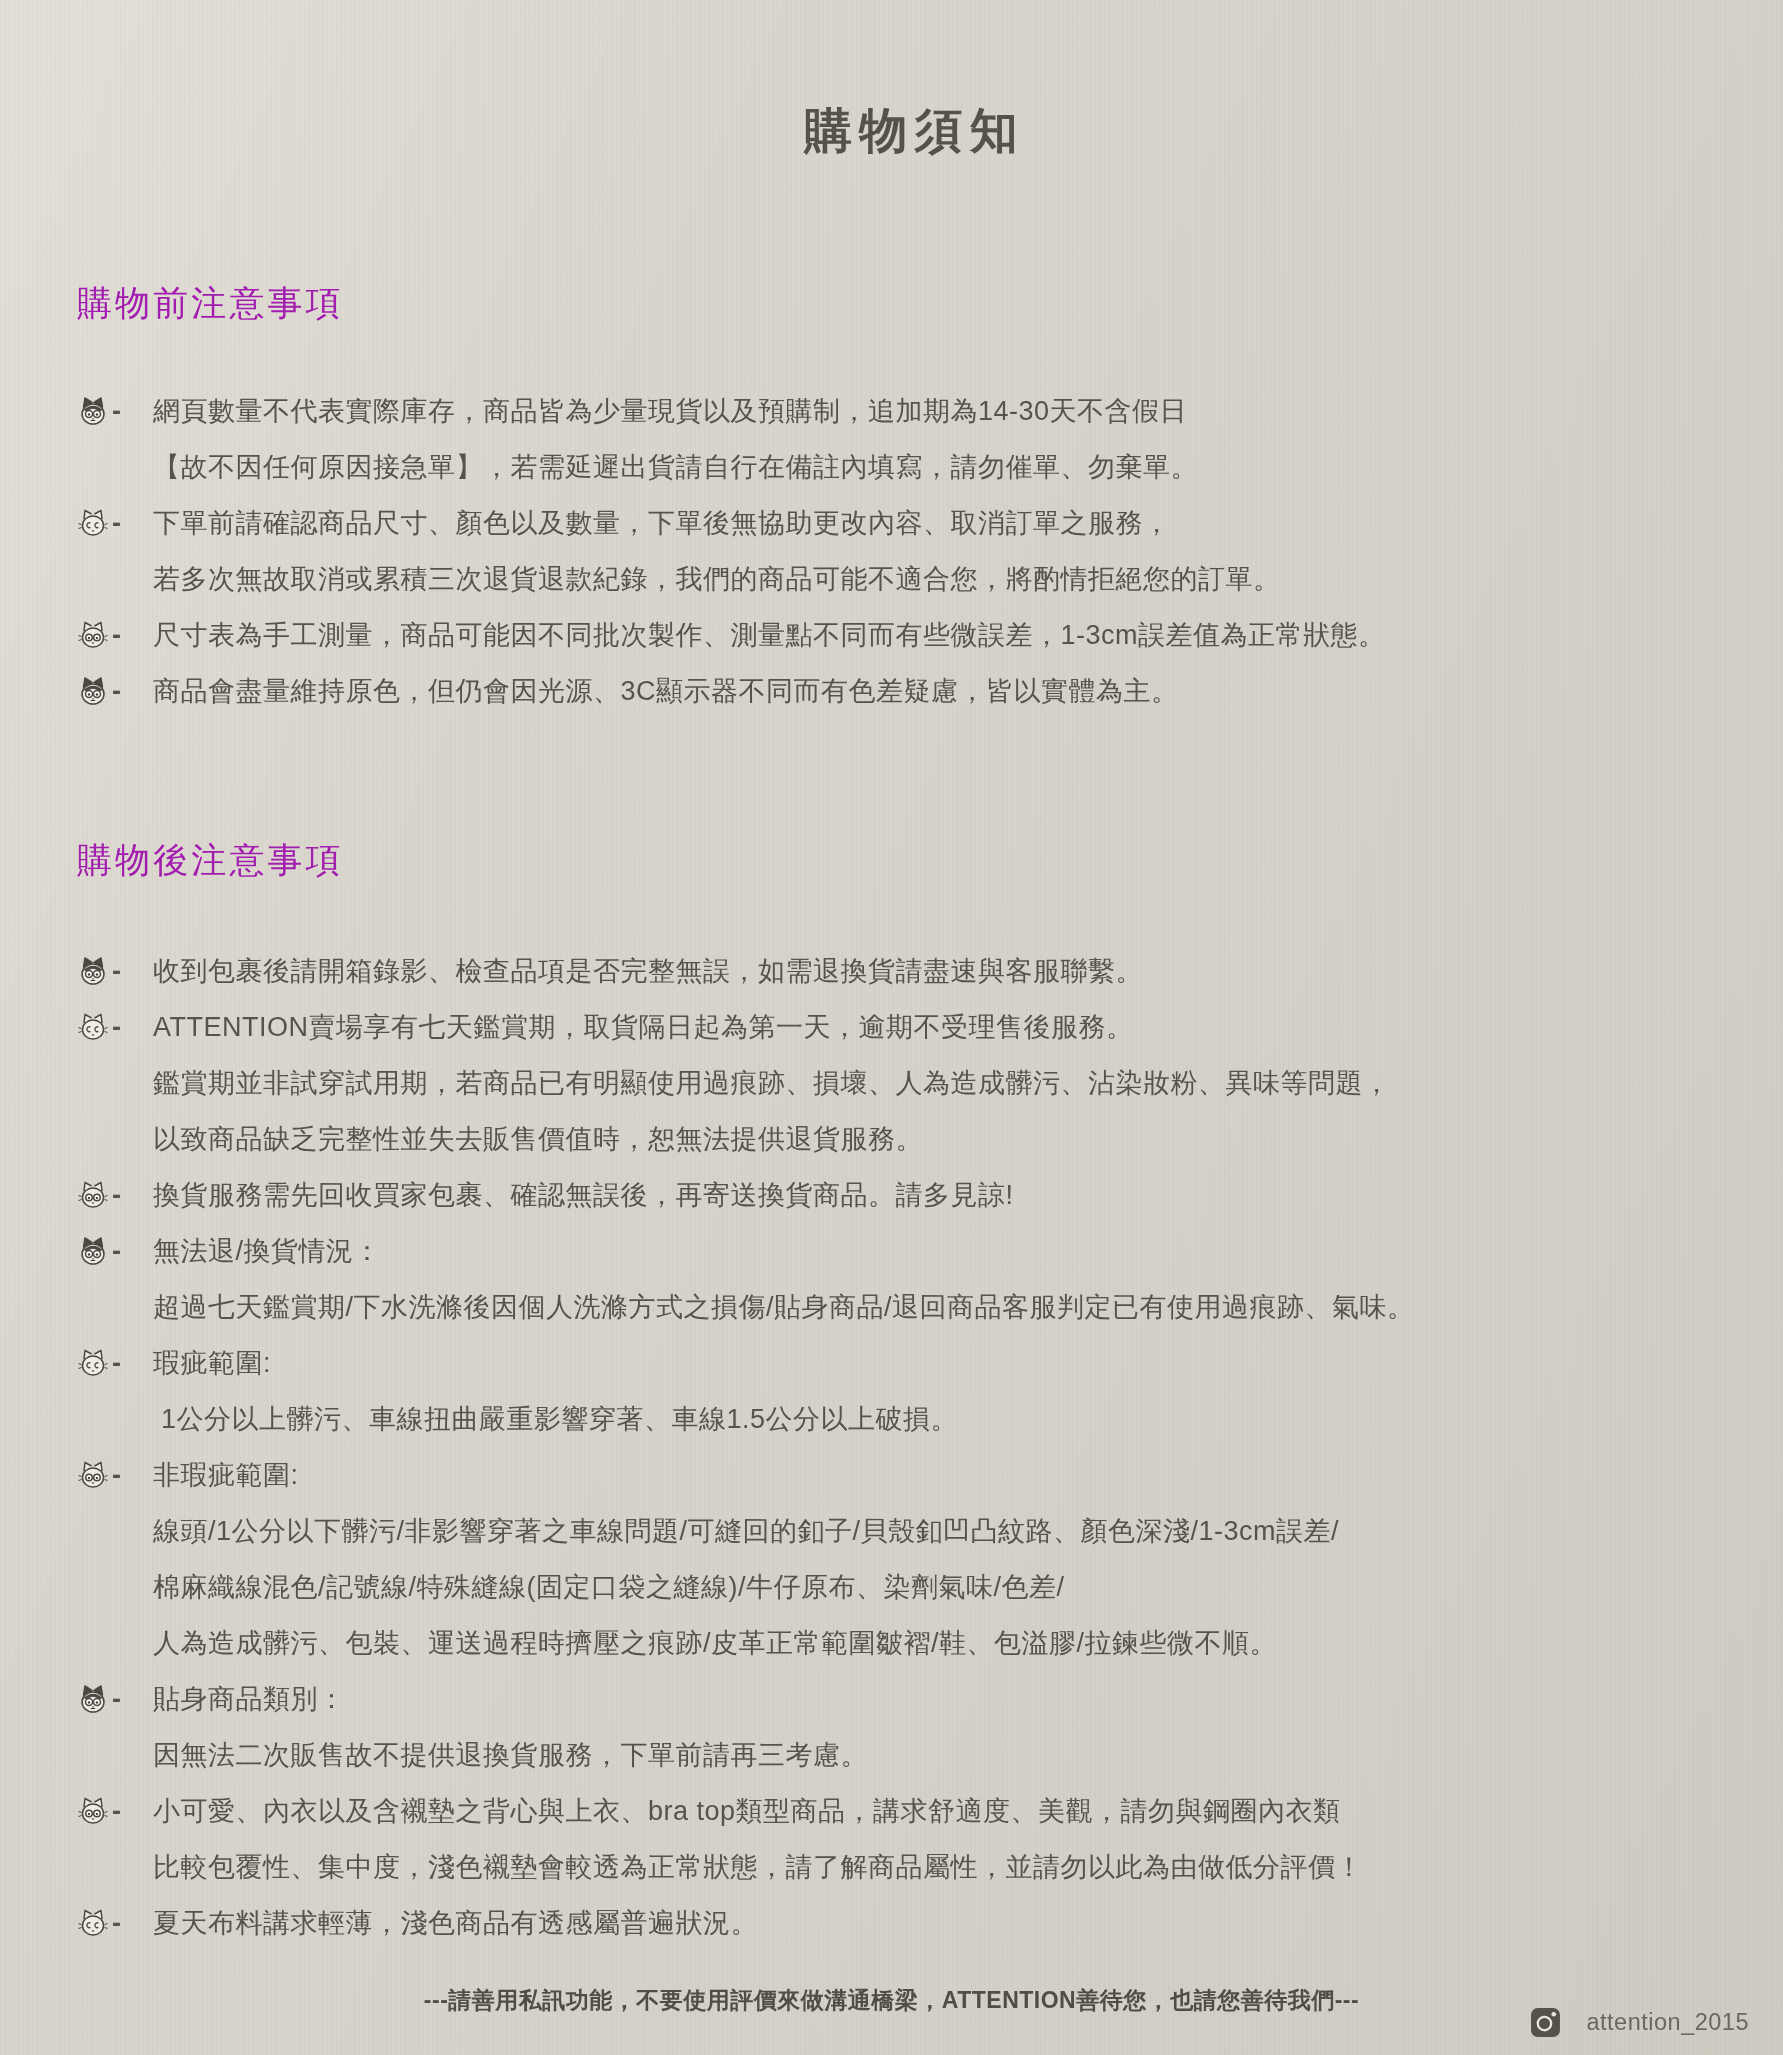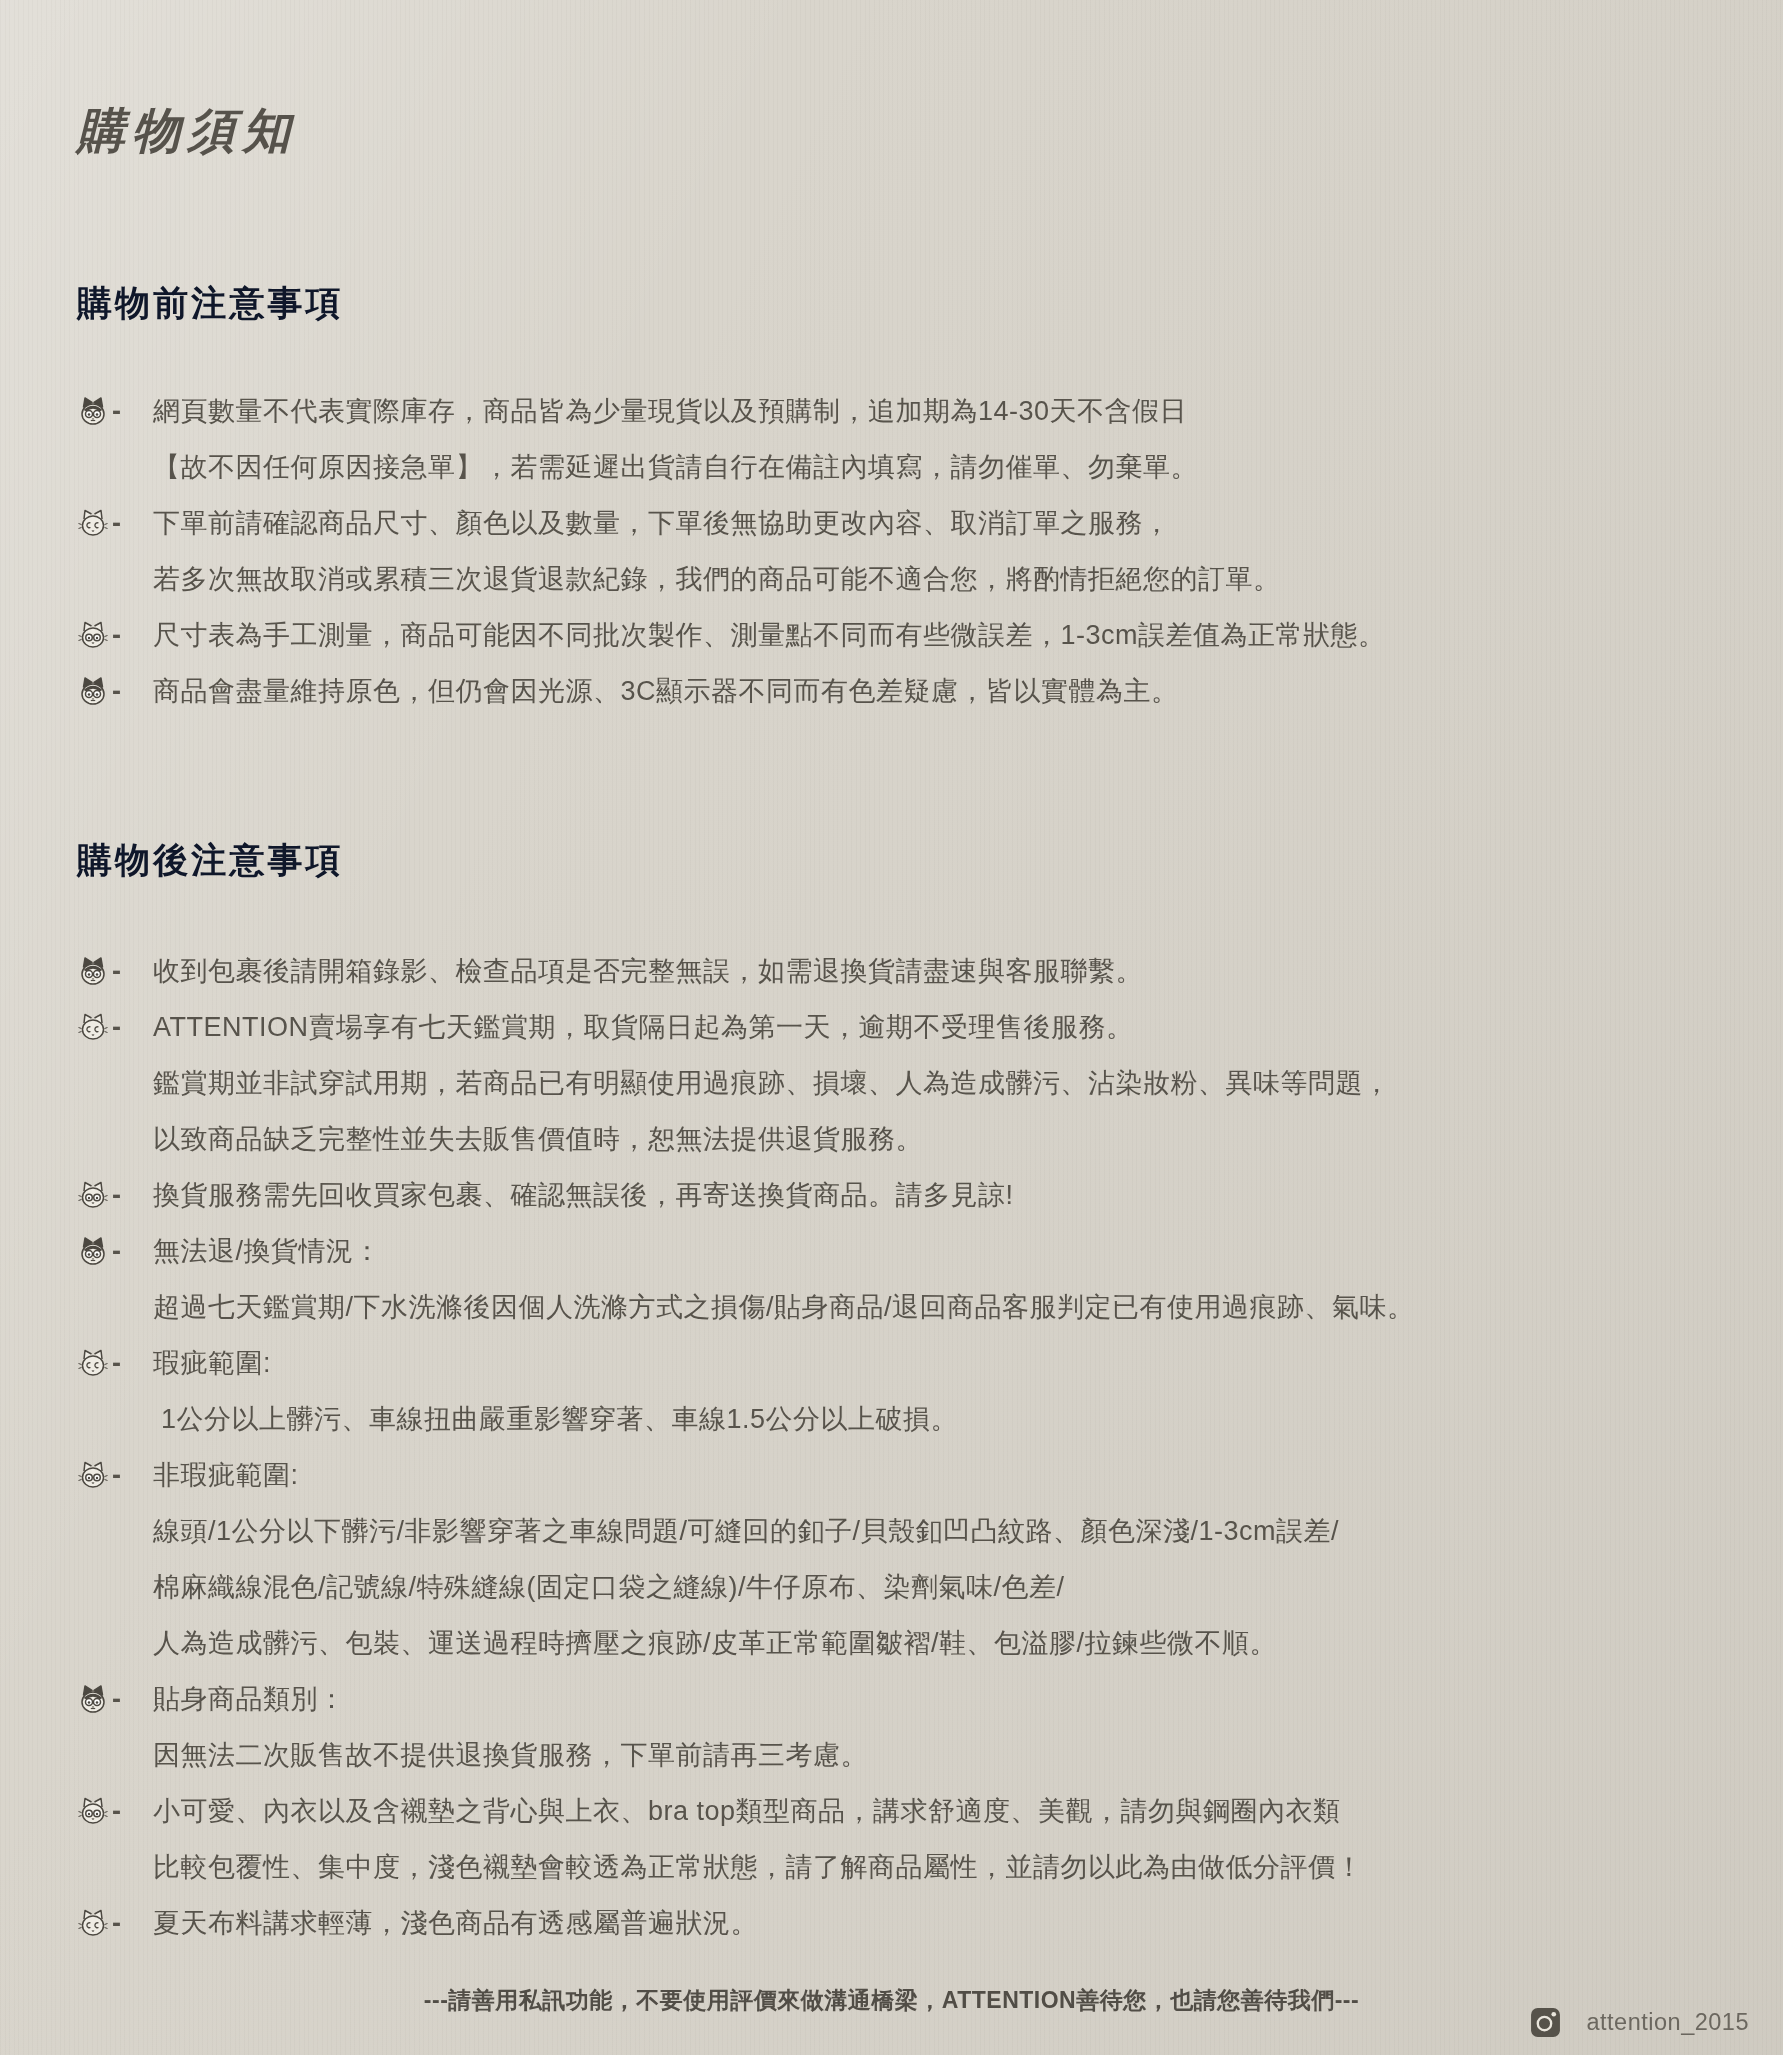--- a/index.html
+++ b/index.html
@@ -7,26 +7,26 @@
     width:1783px;height:2056px;overflow:hidden;position:relative;
     font-family:"Liberation Sans","DejaVu Sans",sans-serif;
     background-color:#d9d5cc;
     background-image:
       repeating-linear-gradient(90deg, rgba(90,85,75,0.035) 0px, rgba(90,85,75,0.035) 1px, transparent 1px, transparent 4.6px),
       linear-gradient(115deg, rgba(255,255,255,0.25) 0%, rgba(255,255,255,0) 30%, rgba(120,112,98,0.06) 78%, rgba(120,112,98,0.10) 100%);
     color:#57534b;
   }
   .page{position:relative;width:100%;height:100%;box-sizing:border-box;padding:77px 31px 0 77px;}
   h1{
-    margin:0;padding-top:21.5px;
-    font-size:48px;font-weight:bold;letter-spacing:7.2px;color:#56524b;font-style:italic;
+    margin:0;padding-top:21.5px;text-align:center;
+    font-size:48px;font-weight:bold;letter-spacing:7.2px;color:#56524b;
   }
   h2{
     margin:117px 0 0 0;
-    font-size:35px;font-weight:bold;letter-spacing:3.1px;color:#0f172a;
+    font-size:35px;font-weight:normal;letter-spacing:3.1px;color:#a21caf;
   }
   .items{margin-top:57px;}
   .items.second{margin-top:60px;}
   .row{display:flex;align-items:center;height:56px;}
   .bullet{width:60px;flex-shrink:0;display:flex;align-items:center;}
   .cat{width:32px;height:32px;flex-shrink:0;}
   .dash{font-size:27px;font-weight:bold;color:#57534b;margin-left:3.1px;}
   .text{margin:16px;font-size:27px;line-height:31px;color:#57534b;white-space:pre-wrap;letter-spacing:0.5px;}
   .footer-line{
     position:absolute;left:0;right:0;bottom:40px;text-align:center;

